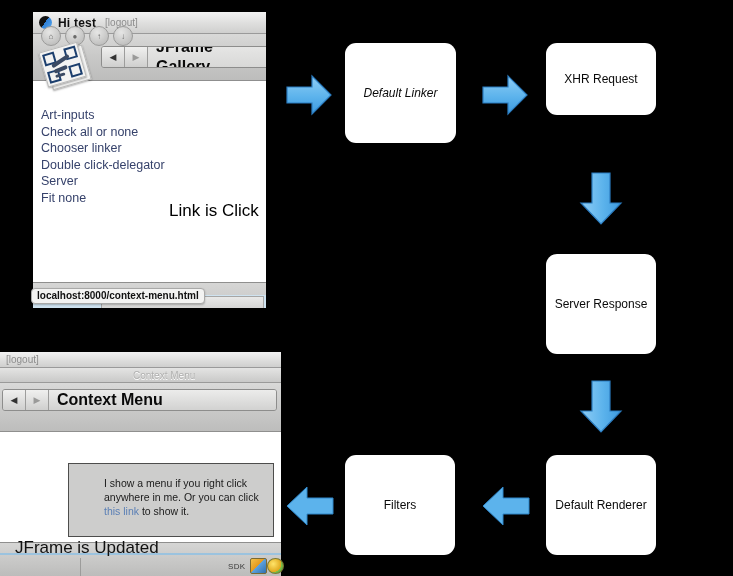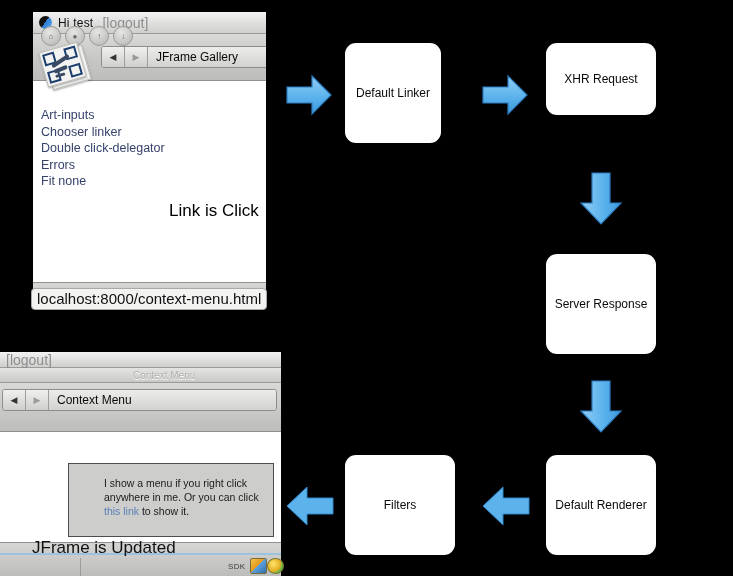--- a/index.html
+++ b/index.html
@@ -22,24 +22,24 @@
     padding:0 6px;
     box-sizing:border-box;
     position:relative;
   }
   .brand-dot{
     width:13px;height:13px;border-radius:50%;
     background:linear-gradient(125deg,#111 0%,#111 48%,#2f7fd6 48%,#56a8ef 100%);
     flex:0 0 auto;margin-right:6px;
   }
   .brand-title{
-    font-size:12px;color:#111;font-weight:normal;letter-spacing:.2px;
+    font-size:12px;color:#111;font-weight:bold;letter-spacing:.2px;
   }
   .logout{
-    font-size:14px;color:#8d8d8d;margin-left:9px;
+    font-size:10px;color:#8d8d8d;margin-left:9px;
   }
 
   
   .toolstrip{
     height:46px;
     background:linear-gradient(to bottom,#d9d9d8 0%,#c8c8c7 50%,#bdbdbc 100%);
     border-bottom:1px solid #8f8f8f;
     position:relative;
   }
   .round-btns{position:absolute;left:8px;top:-8px;display:flex;gap:4px;}
@@ -84,23 +84,24 @@
   .nav-btn{
     width:22px;height:100%;
     display:flex;align-items:center;justify-content:center;
     border-right:1px solid #9d9d9c;
     background:linear-gradient(to bottom,#f0f0ef,#cfcfce);
     font-size:9px;color:#333;
   }
   .nav-btn.dim{color:#9a9a99;}
   .nav-title{
     flex:1;padding-left:8px;
-    font-size:12px;color:#0a0a0a;
+    font-size:16px;color:#0a0a0a;
     background:linear-gradient(to bottom,#ececeb,#d2d2d1);
     line-height:20px;
+    font-weight:bold;
   }
 
   
   .page{background:#fff;position:relative;}
   .link{
     display:block;
     font-size:12.5px;
     color:#36426b;
     line-height:16.6px;
     white-space:nowrap;
@@ -122,24 +123,25 @@
   .loadbar-inner{
     position:absolute;left:68px;top:1px;height:12px;right:2px;
     background:linear-gradient(to bottom,#e9e9e8,#d3d3d2);
     border:1px solid #a6a6a5;
   }
   .tooltip{
     position:absolute;
     background:#f3f3f2;
     border:1px solid #a9a9a8;
     border-radius:4px;
-    font-size:15px;color:#111;
+    font-size:10px;color:#111;
     padding:1px 5px 2px 5px;
     white-space:nowrap;
     box-shadow:0 1px 2px rgba(0,0,0,.25);
+    font-weight:bold;
   }
 
   
   .ghost-title{
     position:absolute;
     font-size:10px;
     color:#b0b0af;
     text-shadow:0 1px 0 #fff;
     white-space:nowrap;
   }
@@ -209,23 +211,24 @@
       </div>
       <div class="navbar" style="position:absolute;left:68px;top:12px;width:170px;">
         <div class="nav-btn">◀</div>
         <div class="nav-btn dim">▶</div>
         <div class="nav-title">JFrame Gallery</div>
       </div>
     </div>
 
     <div class="page" style="height:181px;padding:6px 0 0 8px;box-sizing:border-box;margin-top:20px;">
       <a class="link">Art-inputs</a>
+      <a class="link">Check all or none</a>
       <a class="link">Chooser linker</a>
       <a class="link">Double click-delegator</a>
-      <a class="link">Errors</a>
+      <a class="link">Server</a>
       <a class="link">Fit none</a>
       <div class="bignote" style="left:136px;top:100px;">Link is Click</div>
     </div>
 
     <div class="statusbar" style="height:45px;">
       <div class="loadbar" style="top:12px;width:233px;"></div>
       <div class="loadbar-inner" style="top:13px;"></div>
     </div>
   </div>
 
@@ -258,26 +261,26 @@
       </div>
     </div>
 
     <div class="statusbar" style="height:33px;position:relative;">
       <div class="blue-rule" style="left:0;top:10px;width:281px;"></div>
       <div style="position:absolute;left:0;top:15px;width:80px;height:18px;border-right:1px solid #9c9c9b;"></div>
 
     </div>
   </div>
 
-  <div class="updated" style="left:32px;top:538px;">JFrame is Updated</div>
+  <div class="updated" style="left:15px;top:538px;">JFrame is Updated</div>
   <div class="sdk-label" style="left:228px;top:562px;">SDK</div>
   <div class="sdk-ico a" style="left:250px;top:558px;"></div>
   <div class="sdk-ico b" style="left:267px;top:558px;"></div>
 
-  <div class="flowbox" style="left:345px;top:43px;width:96px;height:100px;">Default Linker</div>
+  <div class="flowbox" style="left:345px;top:43px;width:111px;height:100px;font-style:italic;">Default Linker</div>
 
   <div class="flowbox" style="left:546px;top:43px;width:110px;height:72px;">XHR Request</div>
 
   <div class="flowbox" style="left:546px;top:254px;width:110px;height:100px;">Server Response</div>
 
   <div class="flowbox" style="left:546px;top:455px;width:110px;height:100px;text-align:right;">Default Renderer</div>
 
   <div class="flowbox" style="left:345px;top:455px;width:110px;height:100px;">Filters</div>
 
   <svg class="arrow" style="left:284px;top:70px;" width="50" height="50" viewBox="0 0 50 50">

